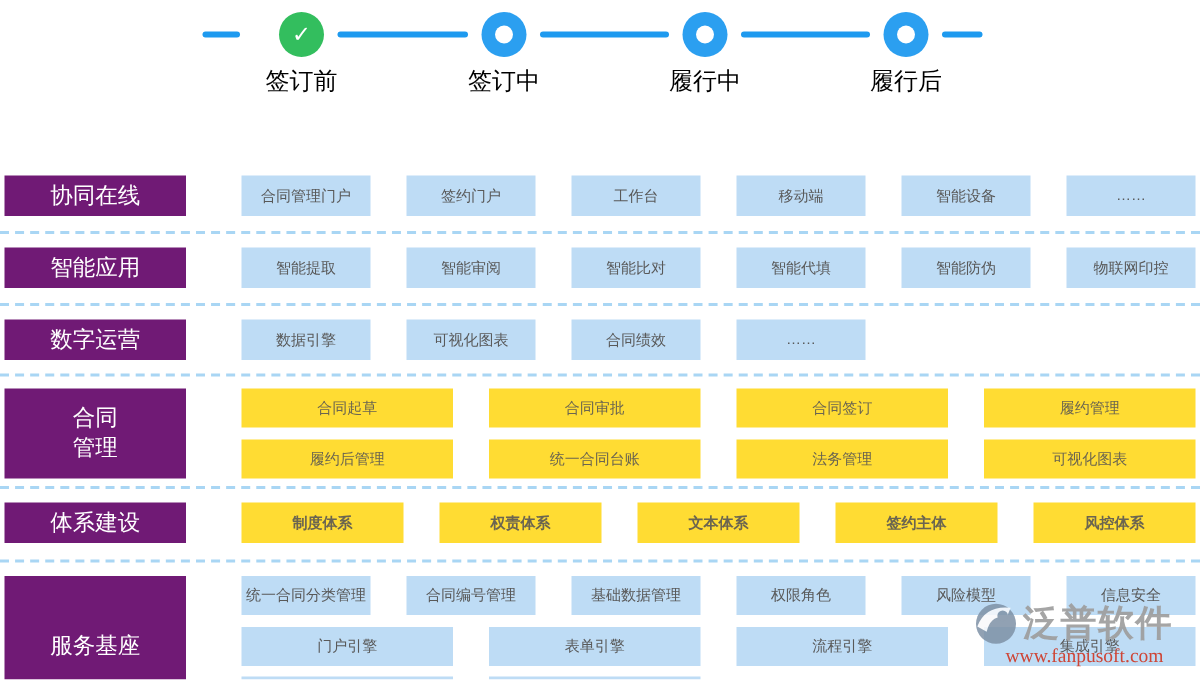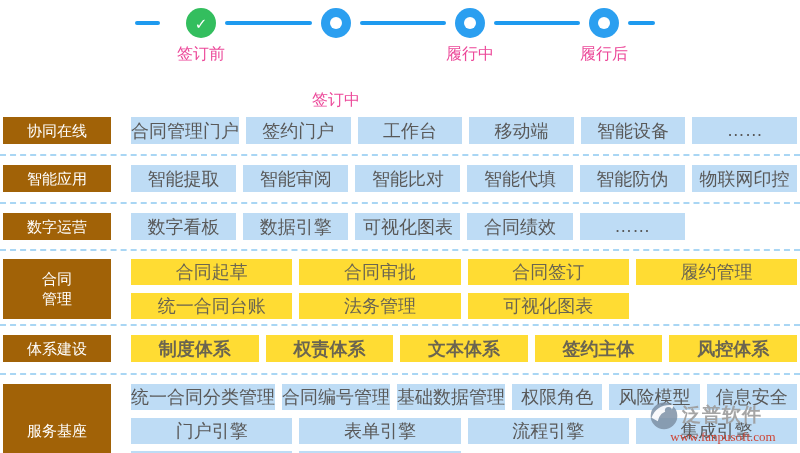--- a/index.html
+++ b/index.html
@@ -10,47 +10,47 @@
   
   .timeline { position:relative; height:80px; }
   .tl-seg { position:absolute; top:21px; height:4px; border-radius:2px; background:#1E9AEF; }
   .tl-circle { position:absolute; top:8px; width:30px; height:30px; border-radius:50%;
                display:flex; align-items:center; justify-content:center; }
   .tl-circle.done { background:#33BE5E; }
   .tl-circle.pending { background:#2B9FF0; }
   .tl-check { color:#fff; font-size:15px; font-weight:bold; line-height:1; }
   .tl-hole { width:12px; height:12px; border-radius:50%; background:#fff; }
   .tl-label { position:absolute; top:44px; transform:translateX(-50%); font-size:16px;
-              color:#ec4899; white-space:nowrap; }
+              color:#000000; white-space:nowrap; }
 
   
   .board { margin-top:37px; }
   .section { display:flex; align-items:stretch; }
-  .side-label { width:108px; margin-left:3px; background:#a16207; color:#fff;
+  .side-label { width:121px; margin-left:3px; background:#701a75; color:#fff;
                 font-size:15px; display:flex; flex-direction:column; align-items:center;
                 justify-content:center; text-align:center; line-height:20px; flex:none; }
   .rows { flex:1; margin-left:20px; margin-right:3px; display:flex;
           flex-direction:column; justify-content:center; gap:8px; }
   .row-grid { display:grid; gap:7px; }
   .cell { height:27px; display:flex; align-items:center; justify-content:center;
-          font-size:18px; color:#595959; white-space:nowrap; }
+          font-size:10px; color:#595959; white-space:nowrap;margin-left:17px; }
   .cell.blue { background:#BEDCF5; }
   .cell.yellow { background:#FFDC33; color:#6B6550; }
   .sep { height:0; border-top:2px dashed #A9D6F4; margin:10px 0 9px 0; }
   .sep.s3 { margin:9px 0 8px 0; }
   .sep.s4 { margin:5px 0 9px 0; }
   .sep.s5 { margin:11px 0 9px 0; }
   .single { height:27px; }
   .double .cell { height:26px; }
 
   
   .watermark { position:absolute; right:2px; bottom:8px; width:150px; text-align:center;
                pointer-events:none; }
   .wm-top { display:flex; align-items:center; justify-content:flex-start; gap:2px; }
-  .wm-brand { font-size:19px; font-weight:bold; color:#9E9E9E; opacity:.92;
+  .wm-brand { font-size:24px; font-weight:bold; color:#9E9E9E; opacity:.92;
               letter-spacing:1px; white-space:nowrap; }
   .wm-url { font-family:"Liberation Serif","DejaVu Serif",serif; font-size:13px;
             color:#CE4637; margin-top:-2px; white-space:nowrap; }
   .wm-logo { width:32px; height:32px; flex:none; opacity:.85; }
 </style>
 </head>
 <body>
 
 <div id="stage">
 
@@ -60,21 +60,21 @@
       <div class="tl-seg" style="left: 360px; width: 86px;"></div>
       <div class="tl-seg" style="left: 494px; width: 86px;"></div>
       <div class="tl-seg" style="left: 628px; width: 27px;"></div>
       <div class="tl-circle done" style="left: 186px;">
         <span class="tl-check">✓</span>
       </div>
       <div class="tl-label" style="left: 201px;">签订前</div>
       <div class="tl-circle pending" style="left: 321px;">
         <span class="tl-hole"></span>
       </div>
-      <div class="tl-label" style="left: 336px; margin-top: 46px;">签订中</div>
+      <div class="tl-label" style="left: 336px;">签订中</div>
       <div class="tl-circle pending" style="left: 455px;">
         <span class="tl-hole"></span>
       </div>
       <div class="tl-label" style="left: 470px;">履行中</div>
       <div class="tl-circle pending" style="left: 589px;">
         <span class="tl-hole"></span>
       </div>
       <div class="tl-label" style="left: 604px;">履行后</div>
     </div>
 
@@ -110,21 +110,20 @@
           </div>
         </div>
       </div>
       <div class="sep s2"></div>
       <div class="section">
         <div class="side-label">
           <div>数字运营</div>
         </div>
         <div class="rows single-wrap">
           <div class="row-grid single" style="grid-template-columns: repeat(6, 1fr);">
-            <div class="cell blue">数字看板</div>
             <div class="cell blue">数据引擎</div>
             <div class="cell blue">可视化图表</div>
             <div class="cell blue">合同绩效</div>
             <div class="cell blue">……</div>
           </div>
         </div>
       </div>
       <div class="sep s3"></div>
       <div class="section">
         <div class="side-label">
@@ -132,20 +131,21 @@
           <div>管理</div>
         </div>
         <div class="rows double">
           <div class="row-grid" style="grid-template-columns: repeat(4, 1fr);">
             <div class="cell yellow">合同起草</div>
             <div class="cell yellow">合同审批</div>
             <div class="cell yellow">合同签订</div>
             <div class="cell yellow">履约管理</div>
           </div>
           <div class="row-grid" style="grid-template-columns: repeat(4, 1fr);">
+            <div class="cell yellow">履约后管理</div>
             <div class="cell yellow">统一合同台账</div>
             <div class="cell yellow">法务管理</div>
             <div class="cell yellow">可视化图表</div>
           </div>
         </div>
       </div>
       <div class="sep s4"></div>
       <div class="section">
         <div class="side-label">
           <div>体系建设</div>

